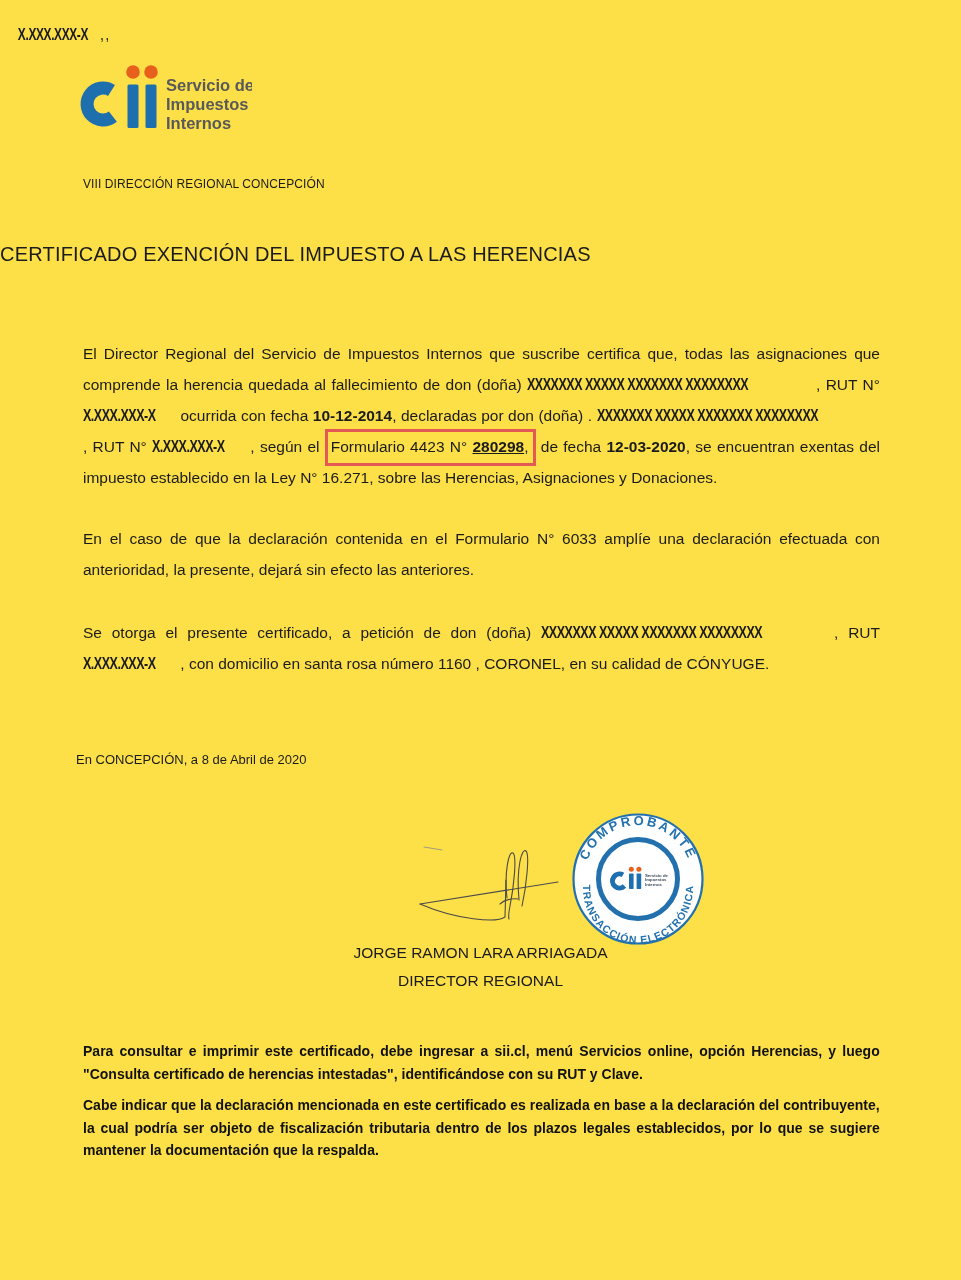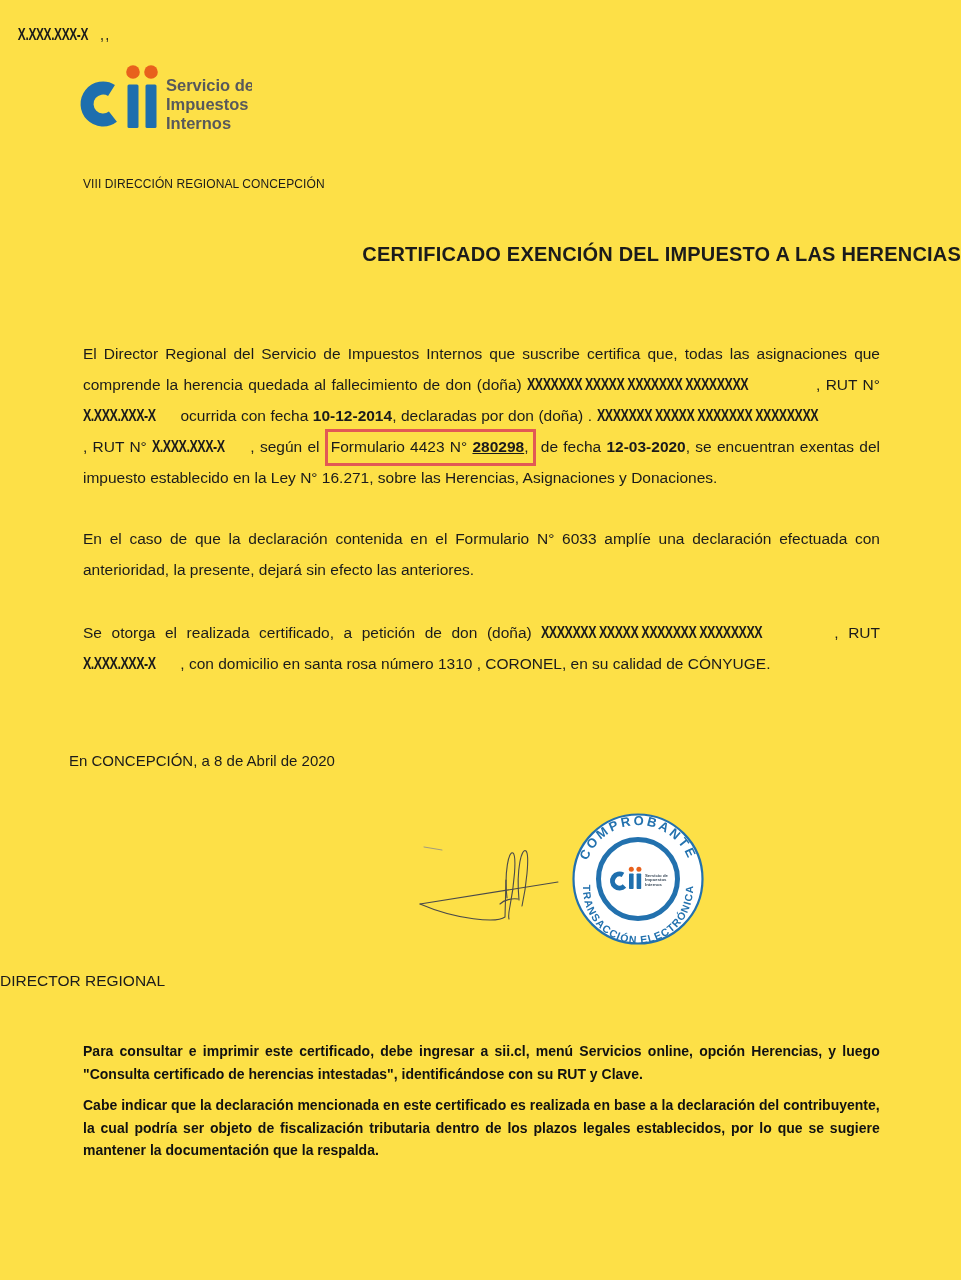--- a/index.html
+++ b/index.html
@@ -11,46 +11,46 @@
   .corner{
     position:absolute;left:6px;top:5px;font-weight:bold;font-size:17px;
     transform:scaleX(0.70);transform-origin:0 0;white-space:pre;letter-spacing:-0.5px;
   }
   .corner .marks{font-size:13px;letter-spacing:4px;margin-left:18px;}
   
   .logo{position:absolute;left:80px;top:58px;}
   
   .regional{position:absolute;left:83px;top:177px;font-size:12px;letter-spacing:0.1px;}
   .title{
-    position:absolute;left:0;top:243px;width:100%;text-align:right;
-    font-size:20px;font-weight:bold;letter-spacing:0.2px;
+    position:absolute;left:0;top:243px;width:100%;text-align:left;
+    font-size:20px;font-weight:normal;letter-spacing:0.2px;
   }
   
   .para{
     position:absolute;left:83px;width:797px;font-size:15.5px;line-height:31px;
     text-align:justify;
     margin-top:11px;
   }
   .para1{top:327px;}
   .para2{top:512px;}
   .para3{top:606px;}
-  .dateline{position:absolute;left:69px;top:752px;font-size:15px;}
+  .dateline{position:absolute;left:76px;top:752px;font-size:13px;}
   
   .seg-b{font-weight:bold;}
   .seg-bu{font-weight:bold;text-decoration:underline;}
   .seg-x{
     font-weight:bold;display:inline-block;transform:scaleX(0.78);
     transform-origin:0 62%;white-space:pre;font-size:16px;letter-spacing:-0.6px;
   }
   .seg-box{border:3px solid var(--red,#e25955);padding:6px 4px 8px 3px;}
   
   .signature-svg{position:absolute;left:412px;top:838px;}
   .stamp-svg{position:absolute;left:570px;top:811px;}
   .sig-name{position:absolute;left:0;top:944px;width:100%;text-align:center;font-size:15.5px;}
-  .sig-role{position:absolute;left:0;top:972px;width:100%;text-align:left;font-size:15.5px;}
+  .sig-role{position:absolute;left:0;top:972px;width:100%;text-align:center;font-size:15.5px;}
   
   .footer{
     position:absolute;left:83px;width:853px;font-weight:bold;font-size:15px;
     line-height:22.5px;text-align:justify;transform:scaleX(0.934);transform-origin:0 0;
     color:#111;
   }
   .footer1{top:1040px;}
   .footer2{top:1094px;}
 </style>
 </head>
@@ -73,21 +73,21 @@
       <text x="86" y="52" font-size="16.5" font-weight="bold" fill="#58595b" font-family="Liberation Sans, sans-serif">Impuestos</text>
       <text x="86" y="71" font-size="16.5" font-weight="bold" fill="#58595b" font-family="Liberation Sans, sans-serif">Internos</text>
     </svg>
   </div>
 
   <div class="regional">VIII DIRECCIÓN REGIONAL CONCEPCIÓN</div>
   <div class="title">CERTIFICADO EXENCIÓN DEL IMPUESTO A LAS HERENCIAS</div>
 
   <div class="para para1"><span class="seg-t">El Director Regional del Servicio de Impuestos Internos que suscribe certifica que, todas las asignaciones que comprende la herencia quedada al fallecimiento de don (doña)  </span><span class="seg-x">XXXXXXX XXXXX XXXXXXX XXXXXXXX</span><span class="seg-t"> , RUT N° </span><span class="seg-x">X.XXX.XXX-X</span><span class="seg-t"> ocurrida con fecha </span><span class="seg-b">10-12-2014</span><span class="seg-t">, declaradas por don (doña) .  </span><span class="seg-x">XXXXXXX XXXXX XXXXXXX XXXXXXXX</span><span class="seg-t"> , RUT N° </span><span class="seg-x">X.XXX.XXX-X</span><span class="seg-t"> , según el </span><span class="seg-box"><span class="seg-t">Formulario 4423 N° </span><span class="seg-bu">280298</span><span class="seg-t">,</span></span><span class="seg-t"> de fecha </span><span class="seg-b">12-03-2020</span><span class="seg-t">, se encuentran exentas del impuesto establecido en la Ley N° 16.271, sobre las Herencias, Asignaciones y Donaciones.</span></div>
   <div class="para para2">En el caso de que la declaración contenida en el Formulario N° 6033 amplíe una declaración efectuada con anterioridad, la presente, dejará sin efecto las anteriores.</div>
-  <div class="para para3"><span class="seg-t">Se otorga el realizada certificado, a petición de don (doña)  </span><span class="seg-x">XXXXXXX XXXXX XXXXXXX XXXXXXXX</span><span class="seg-t"> , RUT </span><span class="seg-x">X.XXX.XXX-X</span><span class="seg-t"> , con domicilio en santa rosa número 1310 , CORONEL, en su calidad de CÓNYUGE.</span></div>
+  <div class="para para3"><span class="seg-t">Se otorga el presente certificado, a petición de don (doña)  </span><span class="seg-x">XXXXXXX XXXXX XXXXXXX XXXXXXXX</span><span class="seg-t"> , RUT </span><span class="seg-x">X.XXX.XXX-X</span><span class="seg-t"> , con domicilio en santa rosa número 1160 , CORONEL, en su calidad de CÓNYUGE.</span></div>
   <div class="dateline">En CONCEPCIÓN, a 8 de Abril de 2020</div>
 
   <svg class="signature-svg" width="155" height="92" viewBox="0 0 155 92">
     <g fill="none" stroke="#4a4a4a" stroke-width="1.1" stroke-linecap="round">
       <path d="M12,9 L30,12" stroke="#8a8a8a" stroke-width="0.8"></path>
       <path d="M146,44 L8,66"></path>
       <path d="M8,66 C45,82 85,85 93,79 L94,42"></path>
       <path d="M95,60 C92,34 97,12 101,15 C105,18 102,48 98,68 C97,73 96,78 97,81"></path>
       <path d="M107,62 C104,30 110,9 114,13 C118,17 114,50 110,68"></path>
       <path d="M88,66 C92,62 100,60 106,61"></path>
@@ -112,18 +112,19 @@
       <rect x="59" y="62.5" width="4.6" height="15.5" rx="0.8" fill="#1e6fae"></rect>
       <rect x="66.6" y="62.5" width="4.6" height="15.5" rx="0.8" fill="#1e6fae"></rect>
       <circle cx="61.3" cy="58.2" r="2.5" fill="#e8611c"></circle>
       <circle cx="68.9" cy="58.2" r="2.5" fill="#e8611c"></circle>
       <text x="75" y="65.5" font-size="4.3" font-weight="bold" fill="#3a4a5a" font-family="Liberation Sans, sans-serif">Servicio de</text>
       <text x="75" y="70.2" font-size="4.3" font-weight="bold" fill="#3a4a5a" font-family="Liberation Sans, sans-serif">Impuestos</text>
       <text x="75" y="74.9" font-size="4.3" font-weight="bold" fill="#3a4a5a" font-family="Liberation Sans, sans-serif">Internos</text>
     </g>
   </svg>
 
+  <div class="sig-name">JORGE RAMON LARA ARRIAGADA</div>
   <div class="sig-role">DIRECTOR REGIONAL</div>
 
   <div class="footer footer1">Para consultar e imprimir este certificado, debe ingresar a sii.cl, menú Servicios online, opción Herencias, y luego "Consulta certificado de herencias intestadas", identificándose con su RUT y Clave.</div>
   <div class="footer footer2">Cabe indicar que la declaración mencionada en este certificado es realizada en base a la declaración del contribuyente, la cual podría ser objeto de fiscalización tributaria dentro de los plazos legales establecidos, por lo que se sugiere mantener la documentación que la respalda.</div>
 
 </div>
 
 </body></html>

